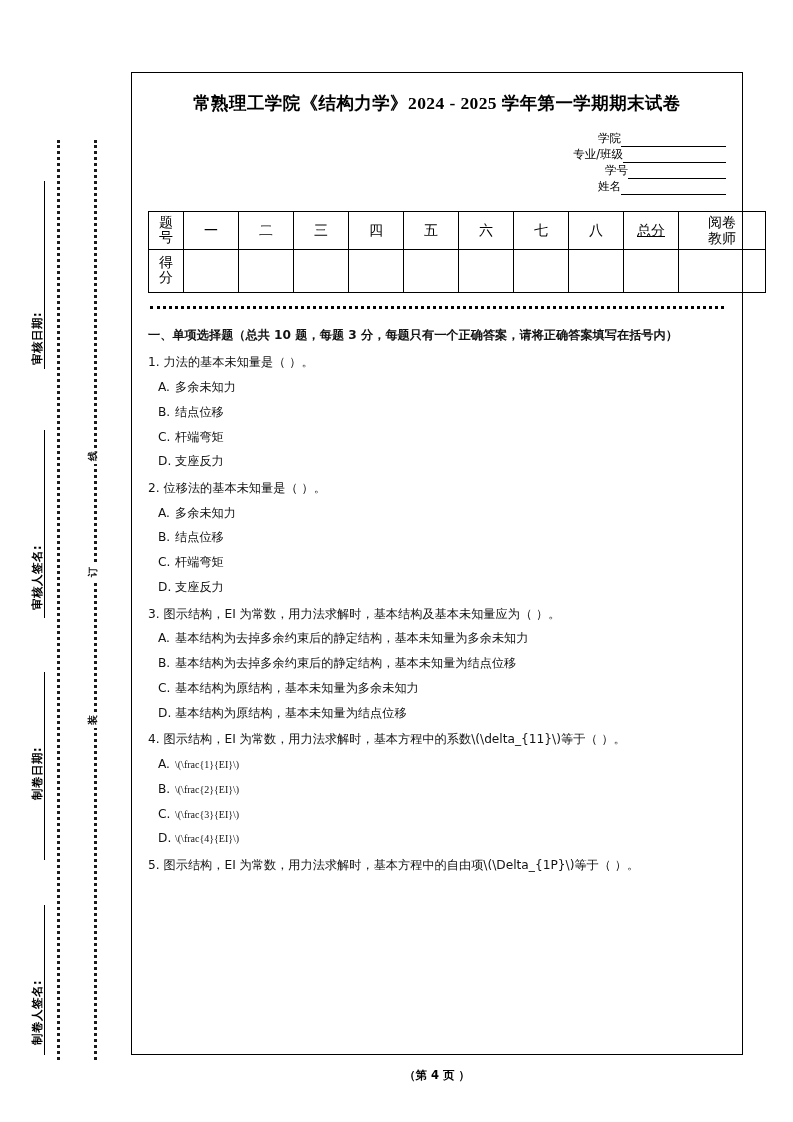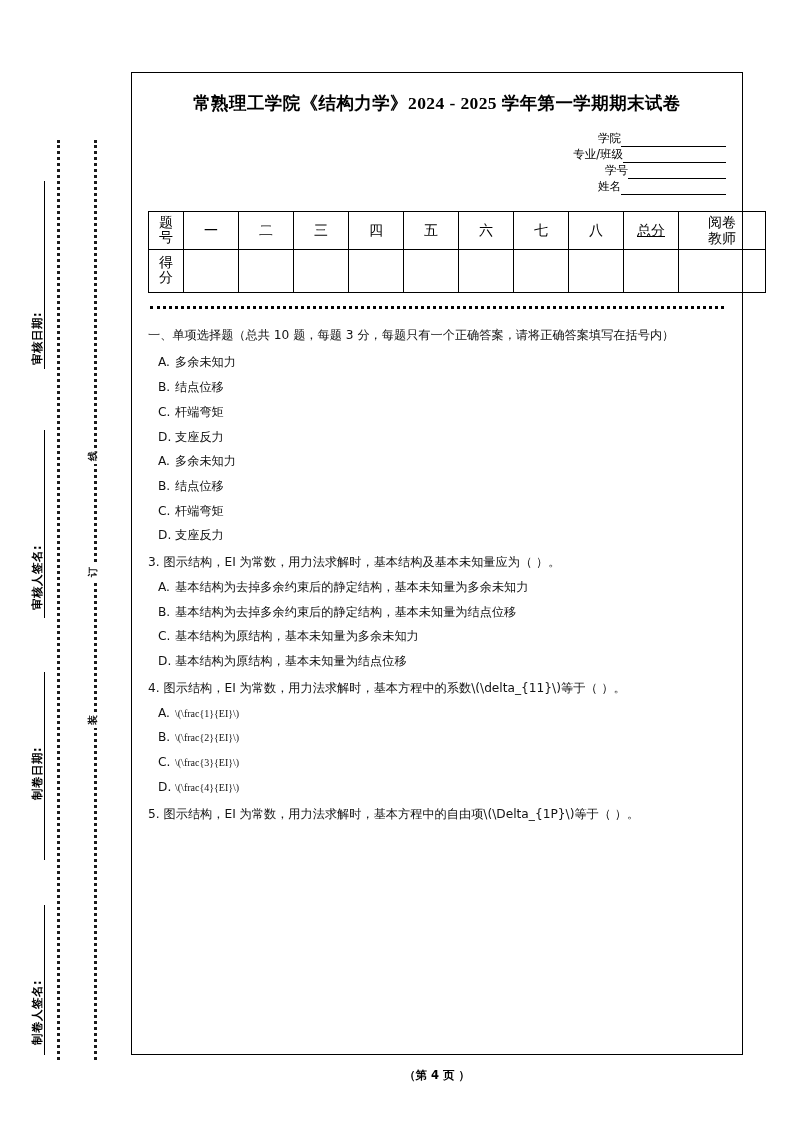--- a/index.html
+++ b/index.html
@@ -143,20 +143,21 @@
     font-family: "DejaVu Sans", "Liberation Sans", sans-serif;
     font-size: 12.2px;
     line-height: 1.95;
     color: #111;
   }
   .section-heading {
     margin: 16px 0 6px 0;
     text-indent: 0;
     font-size: 12.2px;
     line-height: 1.75;
+    font-weight: bold;
   }
   .question-stem {
     margin: 6px 0 2px 0;
     line-height: 1.7;
   }
   .option-line {
     margin: 4px 0 4px 10px;
     line-height: 1.7;
   }
   .opt-letter { display: inline-block; min-width: 17px; }
@@ -262,33 +263,35 @@
       </tr>
     </tbody>
   </table>
 
   <div id="section-divider"></div>
 
   <div id="question-body">
 
     <p class="section-heading">一、单项选择题（总共 10 题，每题 3 分，每题只有一个正确答案，请将正确答案填写在括号内）</p>
 
+    <p class="question-stem">1.  力法的基本未知量是（   ）。</p>
     <p class="option-line">
       <span class="opt-letter">A.</span><span>多余未知力</span>
     </p>
     <p class="option-line">
       <span class="opt-letter">B.</span><span>结点位移</span>
     </p>
     <p class="option-line">
       <span class="opt-letter">C.</span><span>杆端弯矩</span>
     </p>
     <p class="option-line">
       <span class="opt-letter">D.</span><span>支座反力</span>
     </p>
 
+    <p class="question-stem">2.  位移法的基本未知量是（   ）。</p>
     <p class="option-line">
       <span class="opt-letter">A.</span><span>多余未知力</span>
     </p>
     <p class="option-line">
       <span class="opt-letter">B.</span><span>结点位移</span>
     </p>
     <p class="option-line">
       <span class="opt-letter">C.</span><span>杆端弯矩</span>
     </p>
     <p class="option-line">

